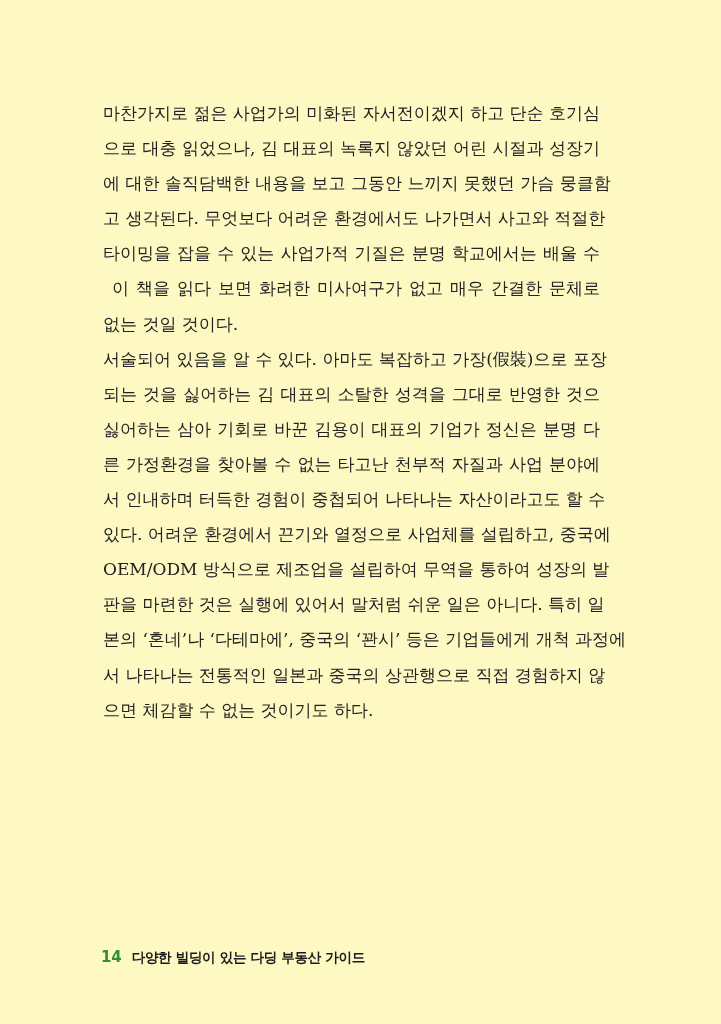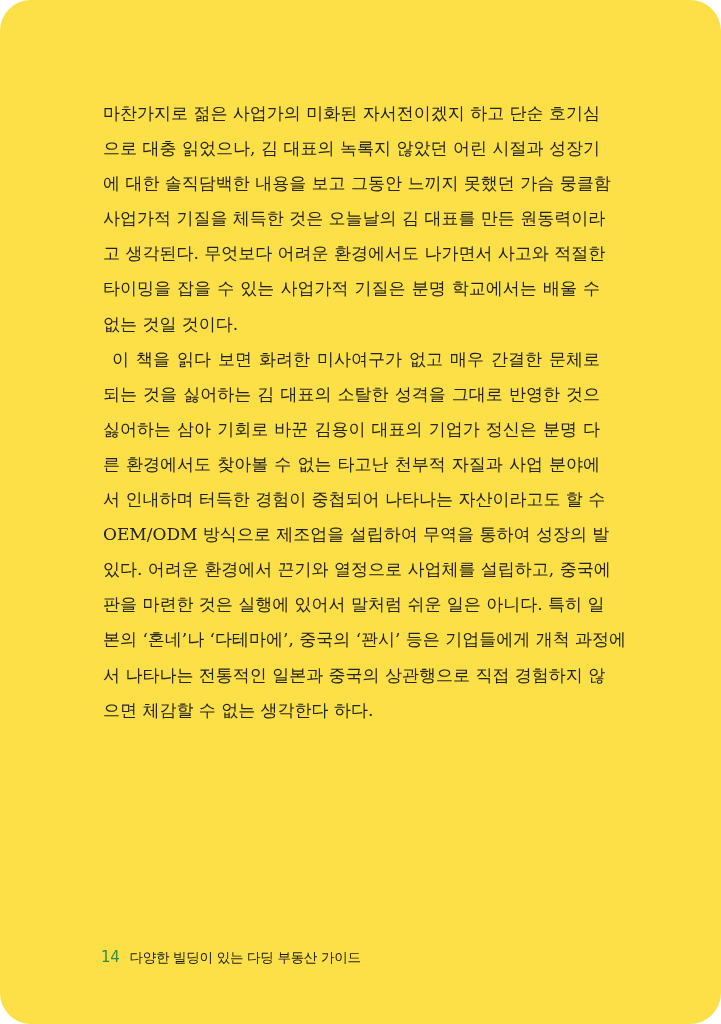--- a/index.html
+++ b/index.html
@@ -11,22 +11,21 @@
       width: 721px;
       height: 1024px;
       position: relative;
       overflow: hidden;
     }
     .page {
       position: absolute;
       left: 0; top: 0;
       width: 721px;
       height: 1024px;
-      background: #fde047;
-      border-radius: 31px;
+      background: #fef9c3;
     }
     .body-text {
       position: absolute;
       left: 103px;
       top: 96px;
       width: 497px;
       font-family: "DejaVu Serif", "Liberation Serif", serif;
       font-size: 17px;
       line-height: 35.1px;
       color: #222222;
@@ -43,54 +42,54 @@
       text-align-last: left;
     }
     .line.indent {
       padding-left: 9px;
     }
     .footer {
       position: absolute;
       left: 101px;
       top: 948px;
       font-family: "DejaVu Sans", "Liberation Sans", sans-serif;
-      font-weight: normal;
+      font-weight: bold;
       font-size: 13.5px;
       color: #1a1a1a;
       white-space: nowrap;
       letter-spacing: -0.3px;
     }
     .footer .page-num {
       color: #2f8f3f;
       font-size: 15px;
       margin-right: 6px;
     }
   </style>
 </head>
 <body>
 
 <div class="page">
   <div class="body-text">
     <span class="line">마찬가지로 젊은 사업가의 미화된 자서전이겠지 하고 단순 호기심</span>
     <span class="line">으로 대충 읽었으나, 김 대표의 녹록지 않았던 어린 시절과 성장기</span>
     <span class="line">에 대한 솔직담백한 내용을 보고 그동안 느끼지 못했던 가슴 뭉클함</span>
-    <span class="line">사업가적 기질을 체득한 것은 오늘날의 김 대표를 만든 원동력이라</span>
     <span class="line">고 생각된다. 무엇보다 어려운 환경에서도 나가면서 사고와 적절한</span>
     <span class="line">타이밍을 잡을 수 있는 사업가적 기질은 분명 학교에서는 배울 수</span>
+    <span class="line indent">이 책을 읽다 보면 화려한 미사여구가 없고 매우 간결한 문체로</span>
     <span class="line last">없는 것일 것이다.</span>
-    <span class="line indent">이 책을 읽다 보면 화려한 미사여구가 없고 매우 간결한 문체로</span>
+    <span class="line">서술되어 있음을 알 수 있다. 아마도 복잡하고 가장(假裝)으로 포장</span>
     <span class="line">되는 것을 싫어하는 김 대표의 소탈한 성격을 그대로 반영한 것으</span>
     <span class="line">싫어하는 삼아 기회로 바꾼 김용이 대표의 기업가 정신은 분명 다</span>
-    <span class="line">른 환경에서도 찾아볼 수 없는 타고난 천부적 자질과 사업 분야에</span>
+    <span class="line">른 가정환경을 찾아볼 수 없는 타고난 천부적 자질과 사업 분야에</span>
     <span class="line">서 인내하며 터득한 경험이 중첩되어 나타나는 자산이라고도 할 수</span>
+    <span class="line">있다. 어려운 환경에서 끈기와 열정으로 사업체를 설립하고, 중국에</span>
     <span class="line">OEM/ODM 방식으로 제조업을 설립하여 무역을 통하여 성장의 발</span>
-    <span class="line">있다. 어려운 환경에서 끈기와 열정으로 사업체를 설립하고, 중국에</span>
     <span class="line">판을 마련한 것은 실행에 있어서 말처럼 쉬운 일은 아니다. 특히 일</span>
     <span class="line">본의 ‘혼네’나 ‘다테마에’, 중국의 ‘꽌시’ 등은 기업들에게 개척 과정에</span>
     <span class="line">서 나타나는 전통적인 일본과 중국의 상관행으로 직접 경험하지 않</span>
-    <span class="line last">으면 체감할 수 없는 생각한다 하다.</span>
+    <span class="line last">으면 체감할 수 없는 것이기도 하다.</span>
   </div>
 
   <div class="footer">
     <span class="page-num">14</span>
     <span class="book-title">다양한 빌딩이 있는 다딩 부동산 가이드</span>
   </div>
 </div>
 
 </body></html>

